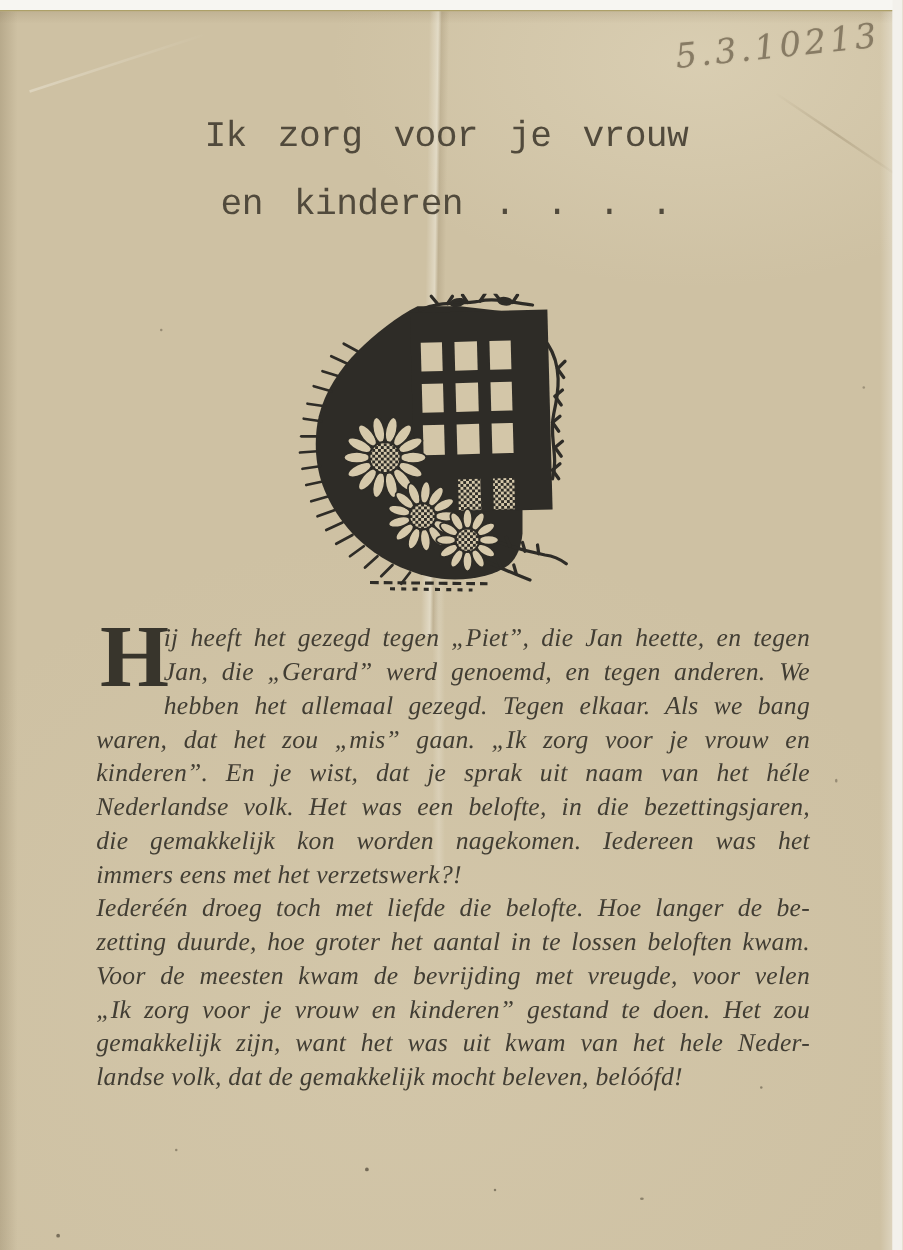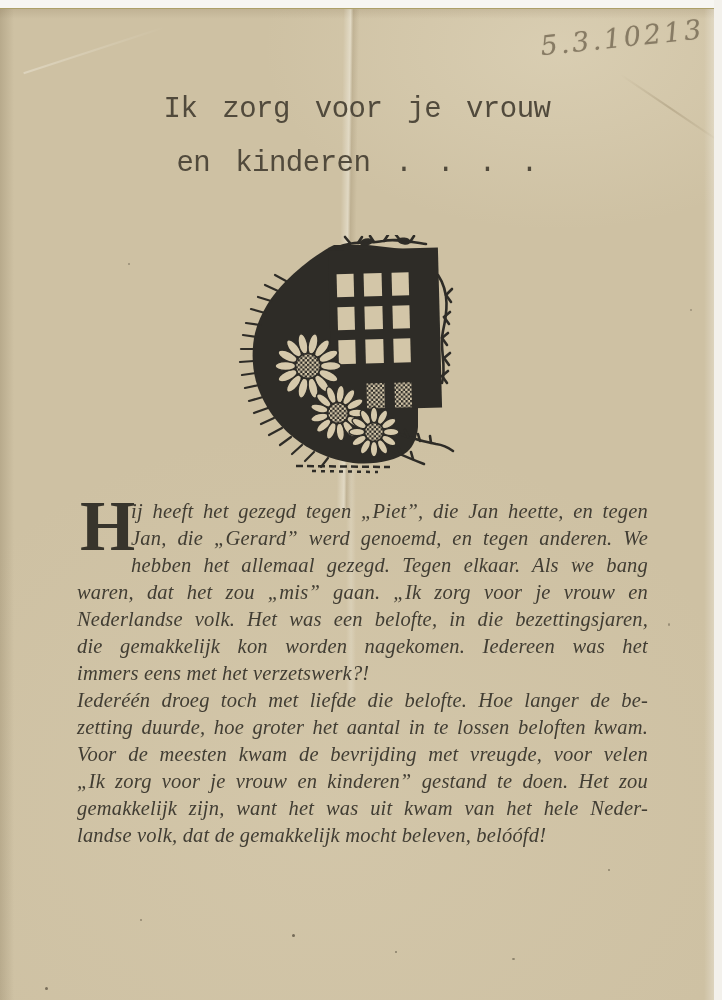--- a/index.html
+++ b/index.html
@@ -240,20 +240,21 @@
       <circle cx="100" cy="178" r="10.5" fill="url(#chk)" stroke="#2e2c27" stroke-width="1.6"></circle>
       <circle cx="136" cy="197" r="9.5" fill="url(#chk)" stroke="#2e2c27" stroke-width="1.6"></circle>
     </svg>
 
     <div class="body-text">
       <span class="dropcap">H</span>
       <div class="ln ind">ij heeft het gezegd tegen „Piet”, die Jan heette, en tegen</div>
       <div class="ln ind">Jan, die „Gerard” werd genoemd, en tegen anderen. We</div>
       <div class="ln ind">hebben het allemaal gezegd. Tegen elkaar. Als we bang</div>
       <div class="ln">waren, dat het zou „mis” gaan. „Ik zorg voor je vrouw en</div>
+      <div class="ln">kinderen”. En je wist, dat je sprak uit naam van het héle</div>
       <div class="ln">Nederlandse volk. Het was een belofte, in die bezettingsjaren,</div>
       <div class="ln">die gemakkelijk kon worden nagekomen. Iedereen was het</div>
       <div class="ln endp">immers eens met het verzetswerk?!</div>
       <div class="ln">Iederéén droeg toch met liefde die belofte. Hoe langer de be-</div>
       <div class="ln">zetting duurde, hoe groter het aantal in te lossen beloften kwam.</div>
       <div class="ln">Voor de meesten kwam de bevrijding met vreugde, voor velen</div>
       <div class="ln">„Ik zorg voor je vrouw en kinderen” gestand te doen. Het zou</div>
       <div class="ln">gemakkelijk zijn, want het was uit kwam van het hele Neder-</div>
       <div class="ln endp">landse volk, dat de gemakkelijk mocht beleven, belóófd!</div>
     </div>

